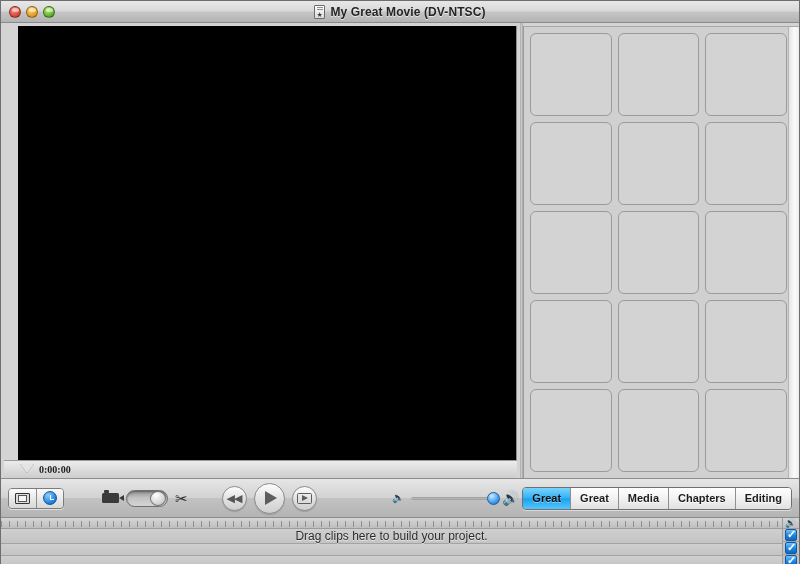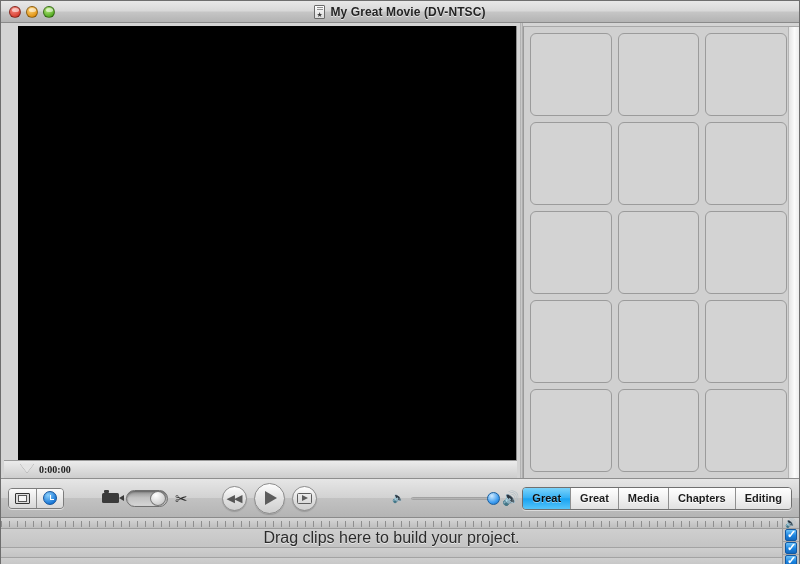--- a/index.html
+++ b/index.html
@@ -315,21 +315,21 @@
   }
 
   .tl-track {
     flex: 1 1 0;
     border-bottom: 1px solid #a3a3a3;
     background: linear-gradient(to bottom, #cfcfcf, #c4c4c4);
     display: flex; align-items: center; justify-content: center;
   }
   .tl-track:last-child { border-bottom: none; }
   .drag-hint {
-    font-size: 16px; color: #2b2b2b;
+    font-size: 12px; color: #2b2b2b;
     text-shadow: 0 1px 0 rgba(255,255,255,.6);
   }
 
   .tl-gutter {
     width: 17px; flex: 0 0 17px;
     background: linear-gradient(to bottom, #cacaca, #bfbfbf);
     border-left: 1px solid #9d9d9d;
     display: flex; flex-direction: column;
   }
   .gut-head {

